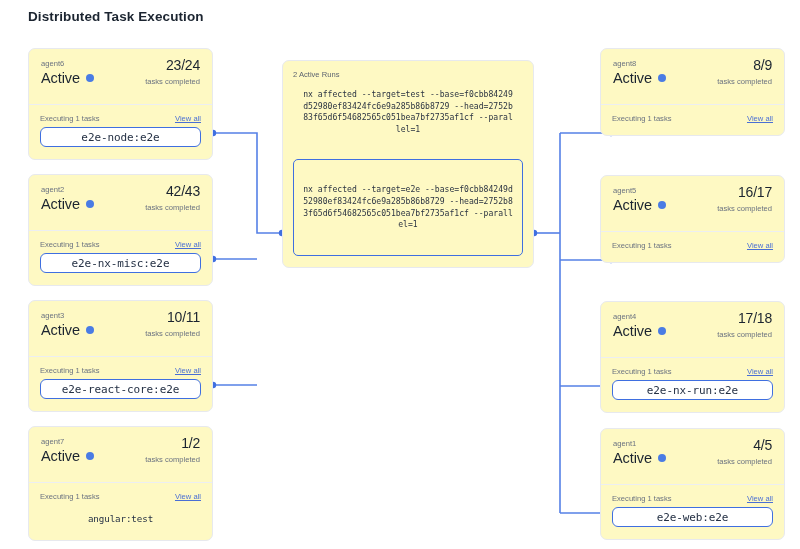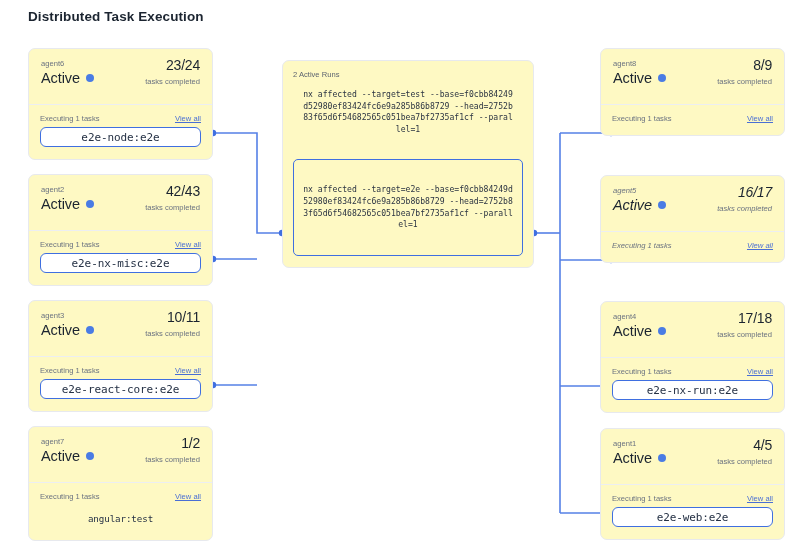--- a/index.html
+++ b/index.html
@@ -224,21 +224,21 @@
       <div class="count-sub">tasks completed</div>
     </div>
     <div class="card-body">
       <div class="body-row">
         <span class="exec-label">Executing 1 tasks</span>
         <span class="view-all">View all</span>
       </div>
     </div>
   </div>
 
-  <div class="card" id="R1" style="left:600px; top:175px; width:185px;font-style:italic;">
+  <div class="card" id="R1" style="left:600px; top:175px; width:185px;">
     <div class="card-head">
       <div class="agent-name">agent5</div>
       <div class="status-row">
         <span class="status-text">Active</span>
         <span class="dot"></span>
       </div>
       <div class="count">16/17</div>
       <div class="count-sub">tasks completed</div>
     </div>
     <div class="card-body">

